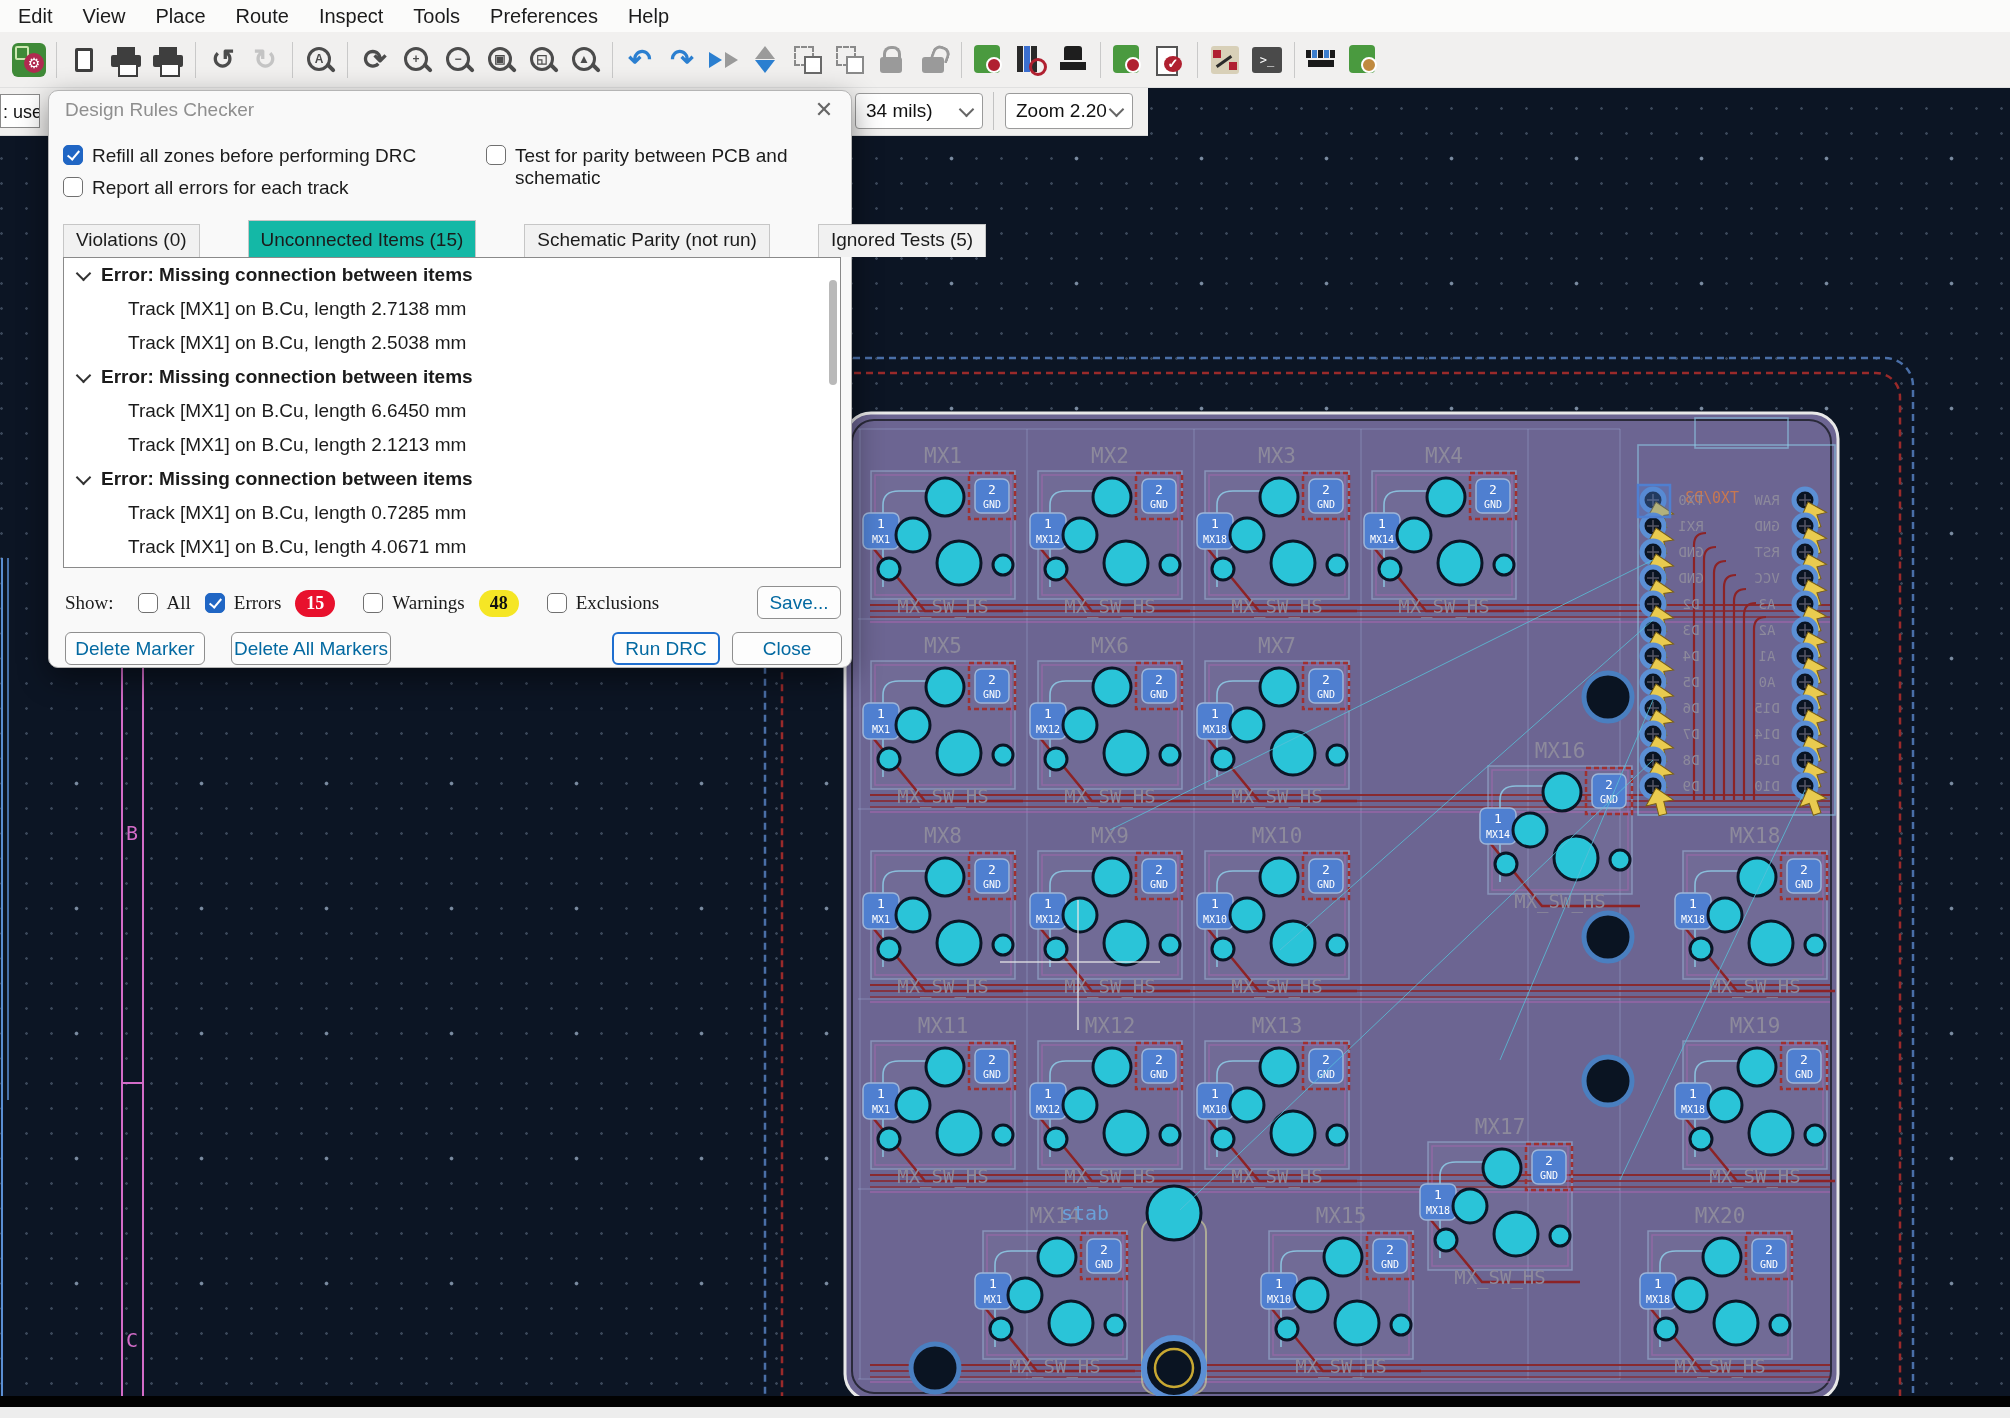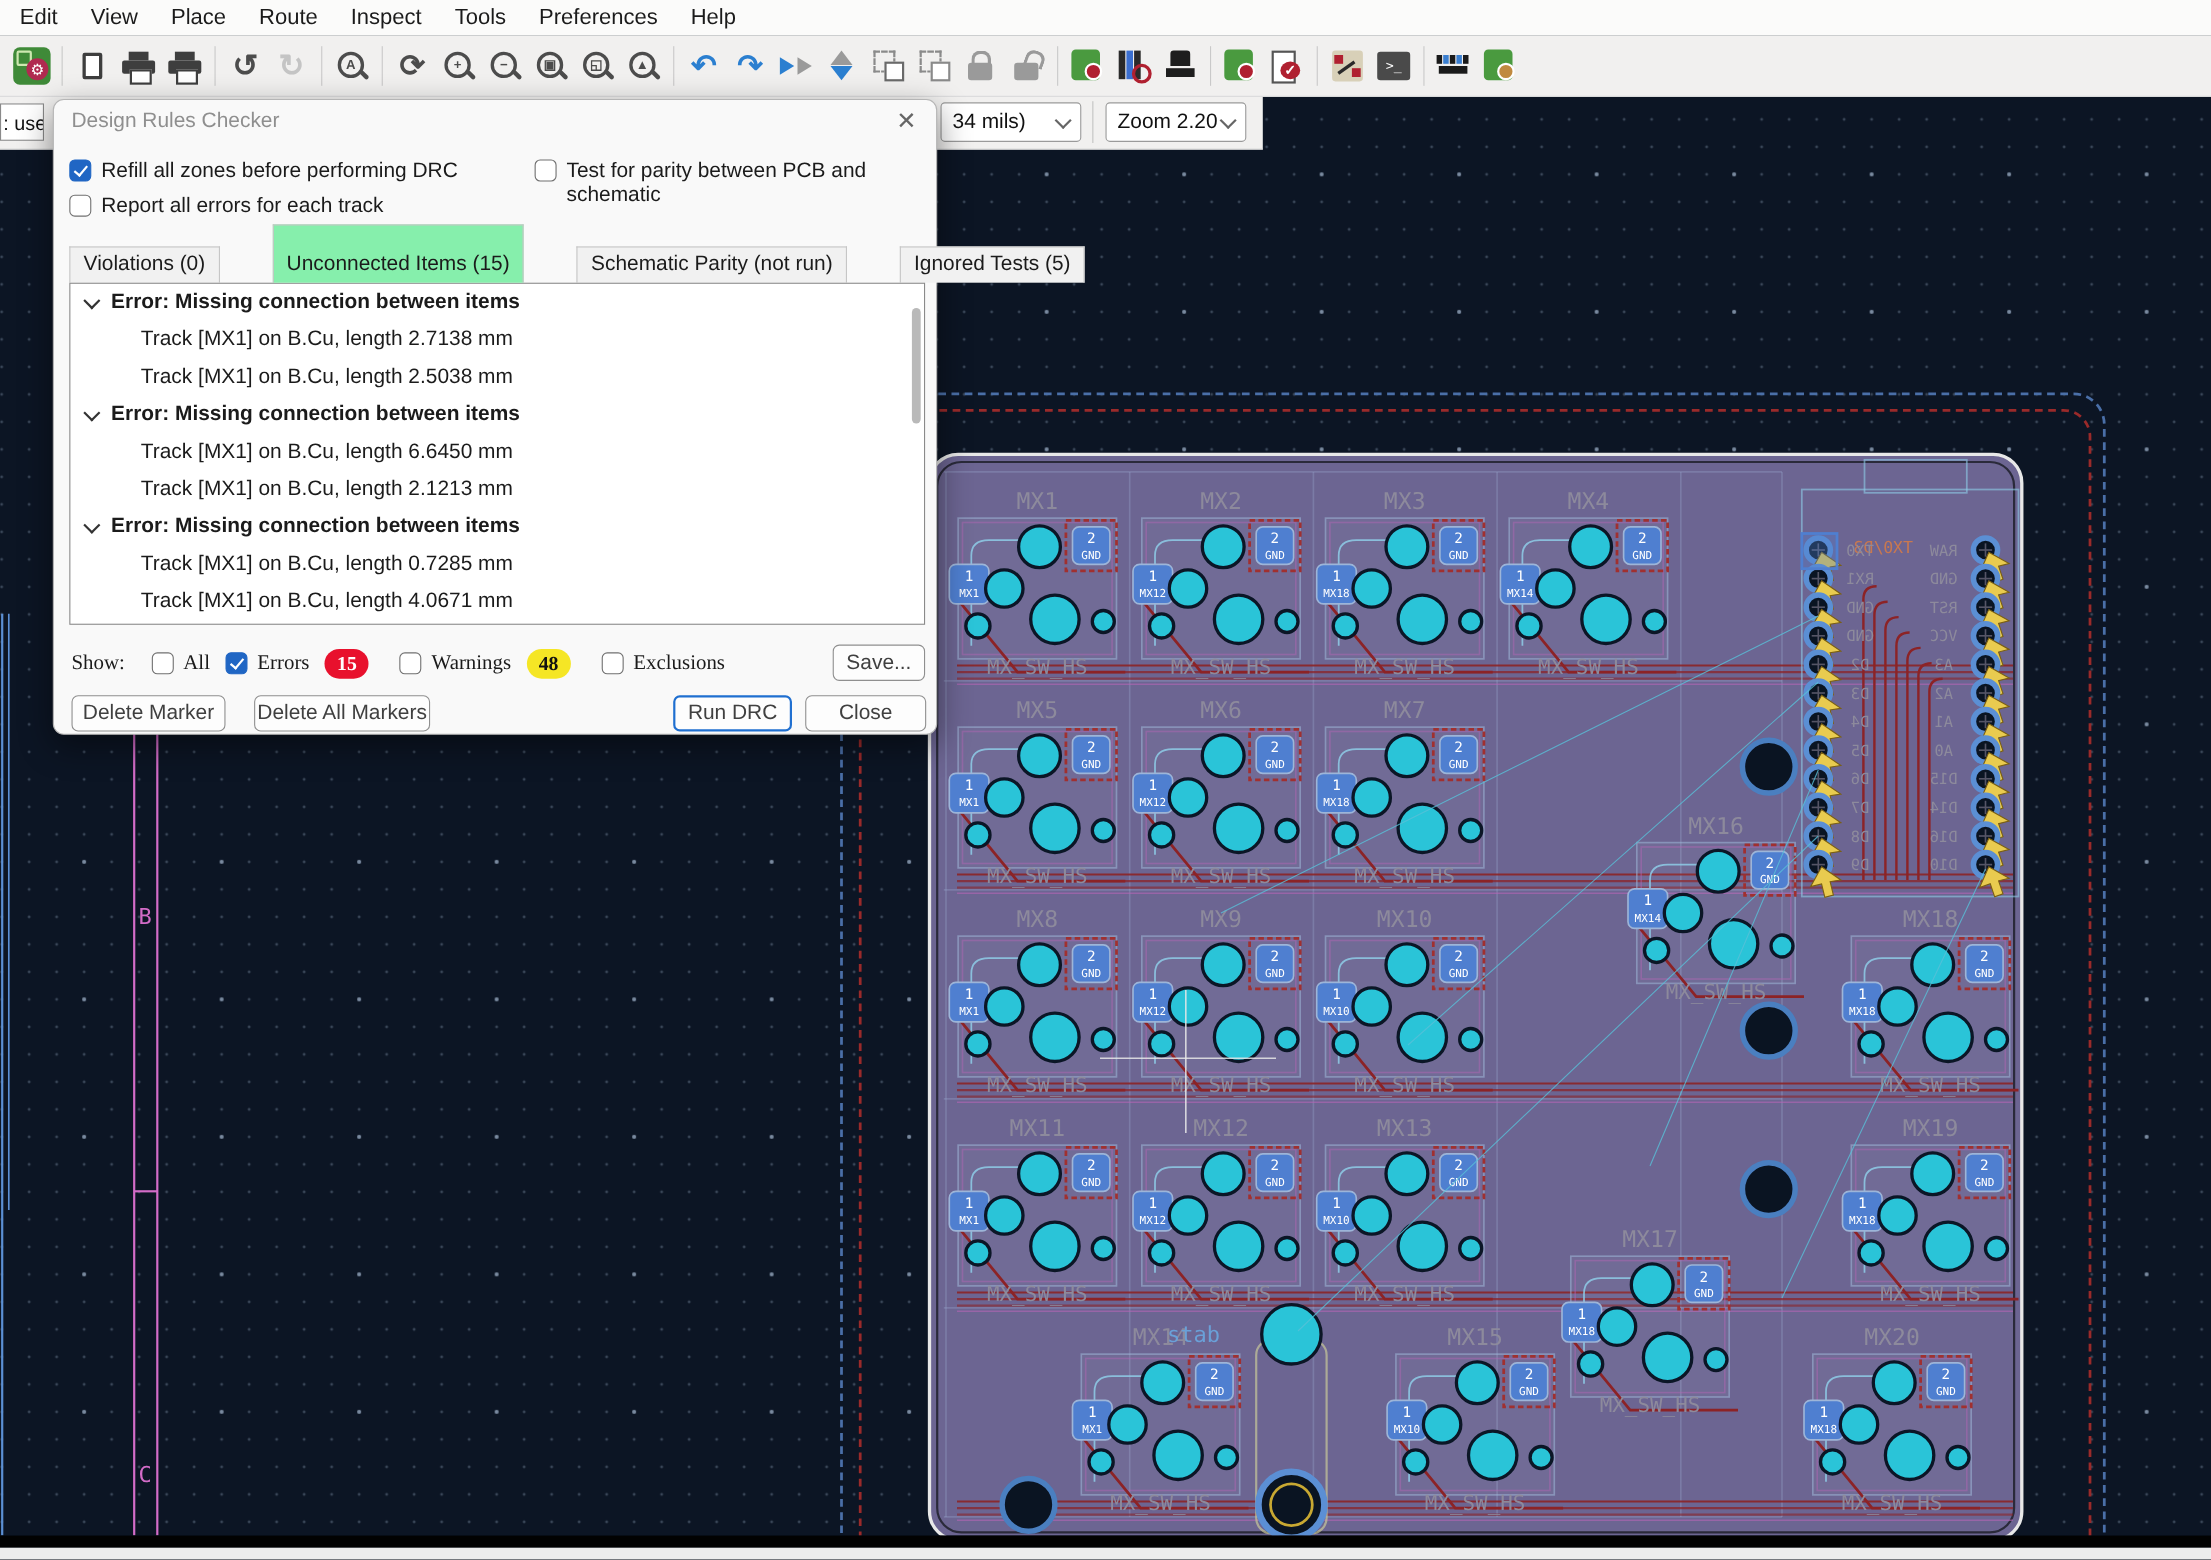--- a/index.html
+++ b/index.html
@@ -47,34 +47,34 @@
     display:flex;align-items:center;justify-content:center;cursor:default;}
   .cb-row{position:absolute;display:flex;gap:9px;}
   .cb{width:20px;height:20px;border:1px solid #707070;border-radius:5px;background:#fff;
     box-sizing:border-box;position:relative;flex:0 0 auto;}
   .cb.checked{background:#2066c4;border-color:#2066c4;}
   .cb.checked::after{content:"";position:absolute;left:6px;top:2px;width:5px;height:10px;
     border-right:2.5px solid #fff;border-bottom:2.5px solid #fff;transform:rotate(40deg);}
   .tabs{position:absolute;left:14px;top:134px;height:32px;display:flex;align-items:flex-end;gap:48px;}
   .tab{padding:4px 12px 6px 12px;border:1px solid #c6c6c6;border-bottom:none;background:#f1f1f1;
     font-size:19px;color:#1b1b1b;white-space:nowrap;}
-  .tab.active{background:#86efac;padding-top:24px;position:relative;z-index:2;}
+  .tab.active{background:#14b8a6;padding-top:8px;position:relative;z-index:2;}
   .list{position:absolute;left:14px;top:166px;width:776px;height:309px;background:#fff;
     border:1px solid #8a8a8a;overflow:hidden;}
   .row{height:34px;display:flex;align-items:center;}
   .row .chev{width:9px;height:9px;border-left:2px solid #333;border-bottom:2px solid #333;
     transform:rotate(-45deg);margin:0 12px 4px 14px;flex:0 0 auto;}
   .row.group{font-weight:bold;}
   .row.child{padding-left:64px;}
   .vscroll{position:absolute;right:3px;top:22px;width:8px;height:105px;background:#b9b9b9;border-radius:4px;}
   .show-row{position:absolute;left:16px;top:496px;height:32px;display:flex;align-items:center;font-family:Liberation Serif, serif;}
   .pill{min-width:40px;height:27px;border-radius:14px;display:flex;align-items:center;justify-content:center;
     font-weight:bold;font-size:18px;box-sizing:border-box;padding:0 8px;}
   .btn{position:absolute;height:33px;background:#fdfdfd;border:1px solid #8f8f8f;border-radius:6px;
-    font-size:19px;color:#404040;display:flex;align-items:center;justify-content:center;box-sizing:border-box;}
+    font-size:19px;color:#0369a1;display:flex;align-items:center;justify-content:center;box-sizing:border-box;}
   .btn.primary{border:2px solid #1f6fd0;}
 </style>
 </head>
 <body>
 
 <div class="screen">
 
   <div class="menubar" id="menubar">
       <div class="menu-item">Edit</div>
       <div class="menu-item">View</div>

